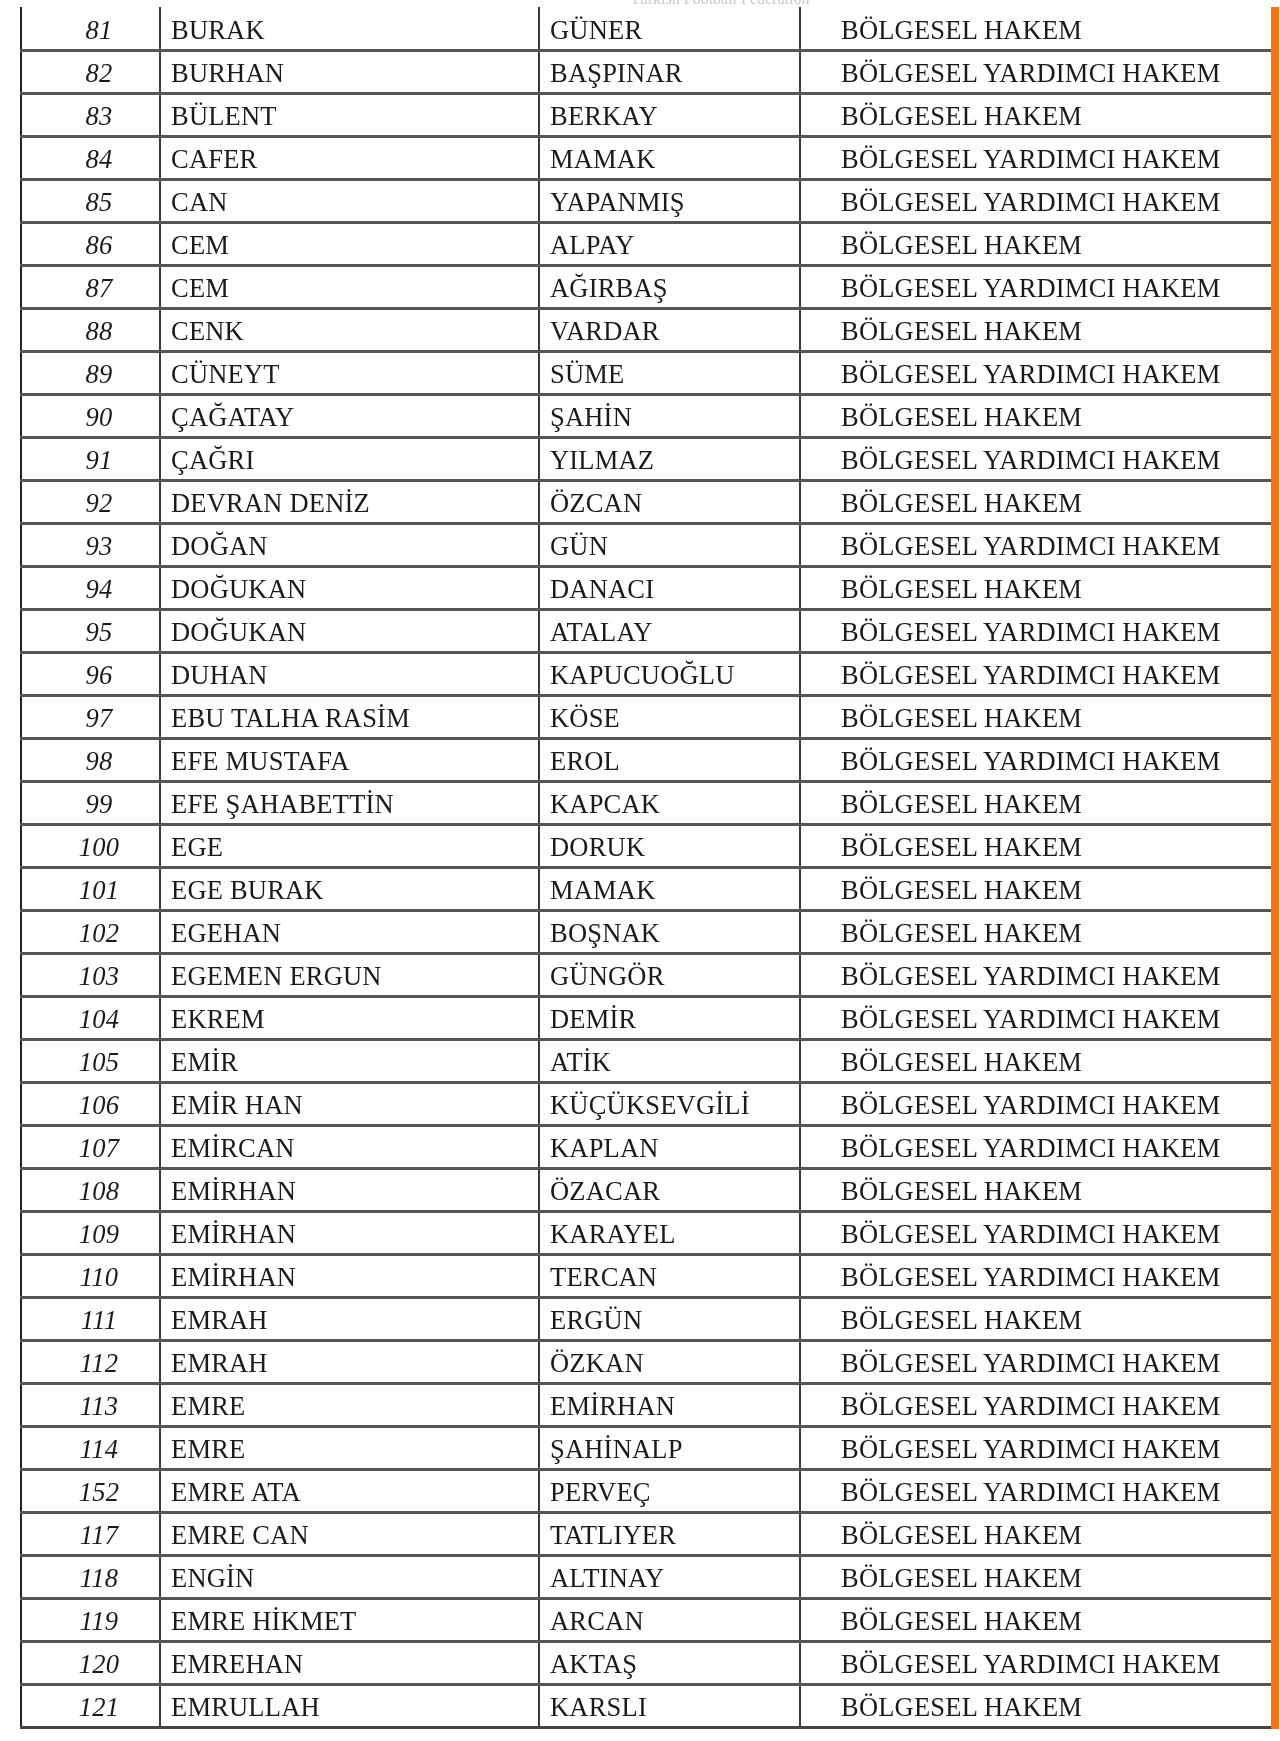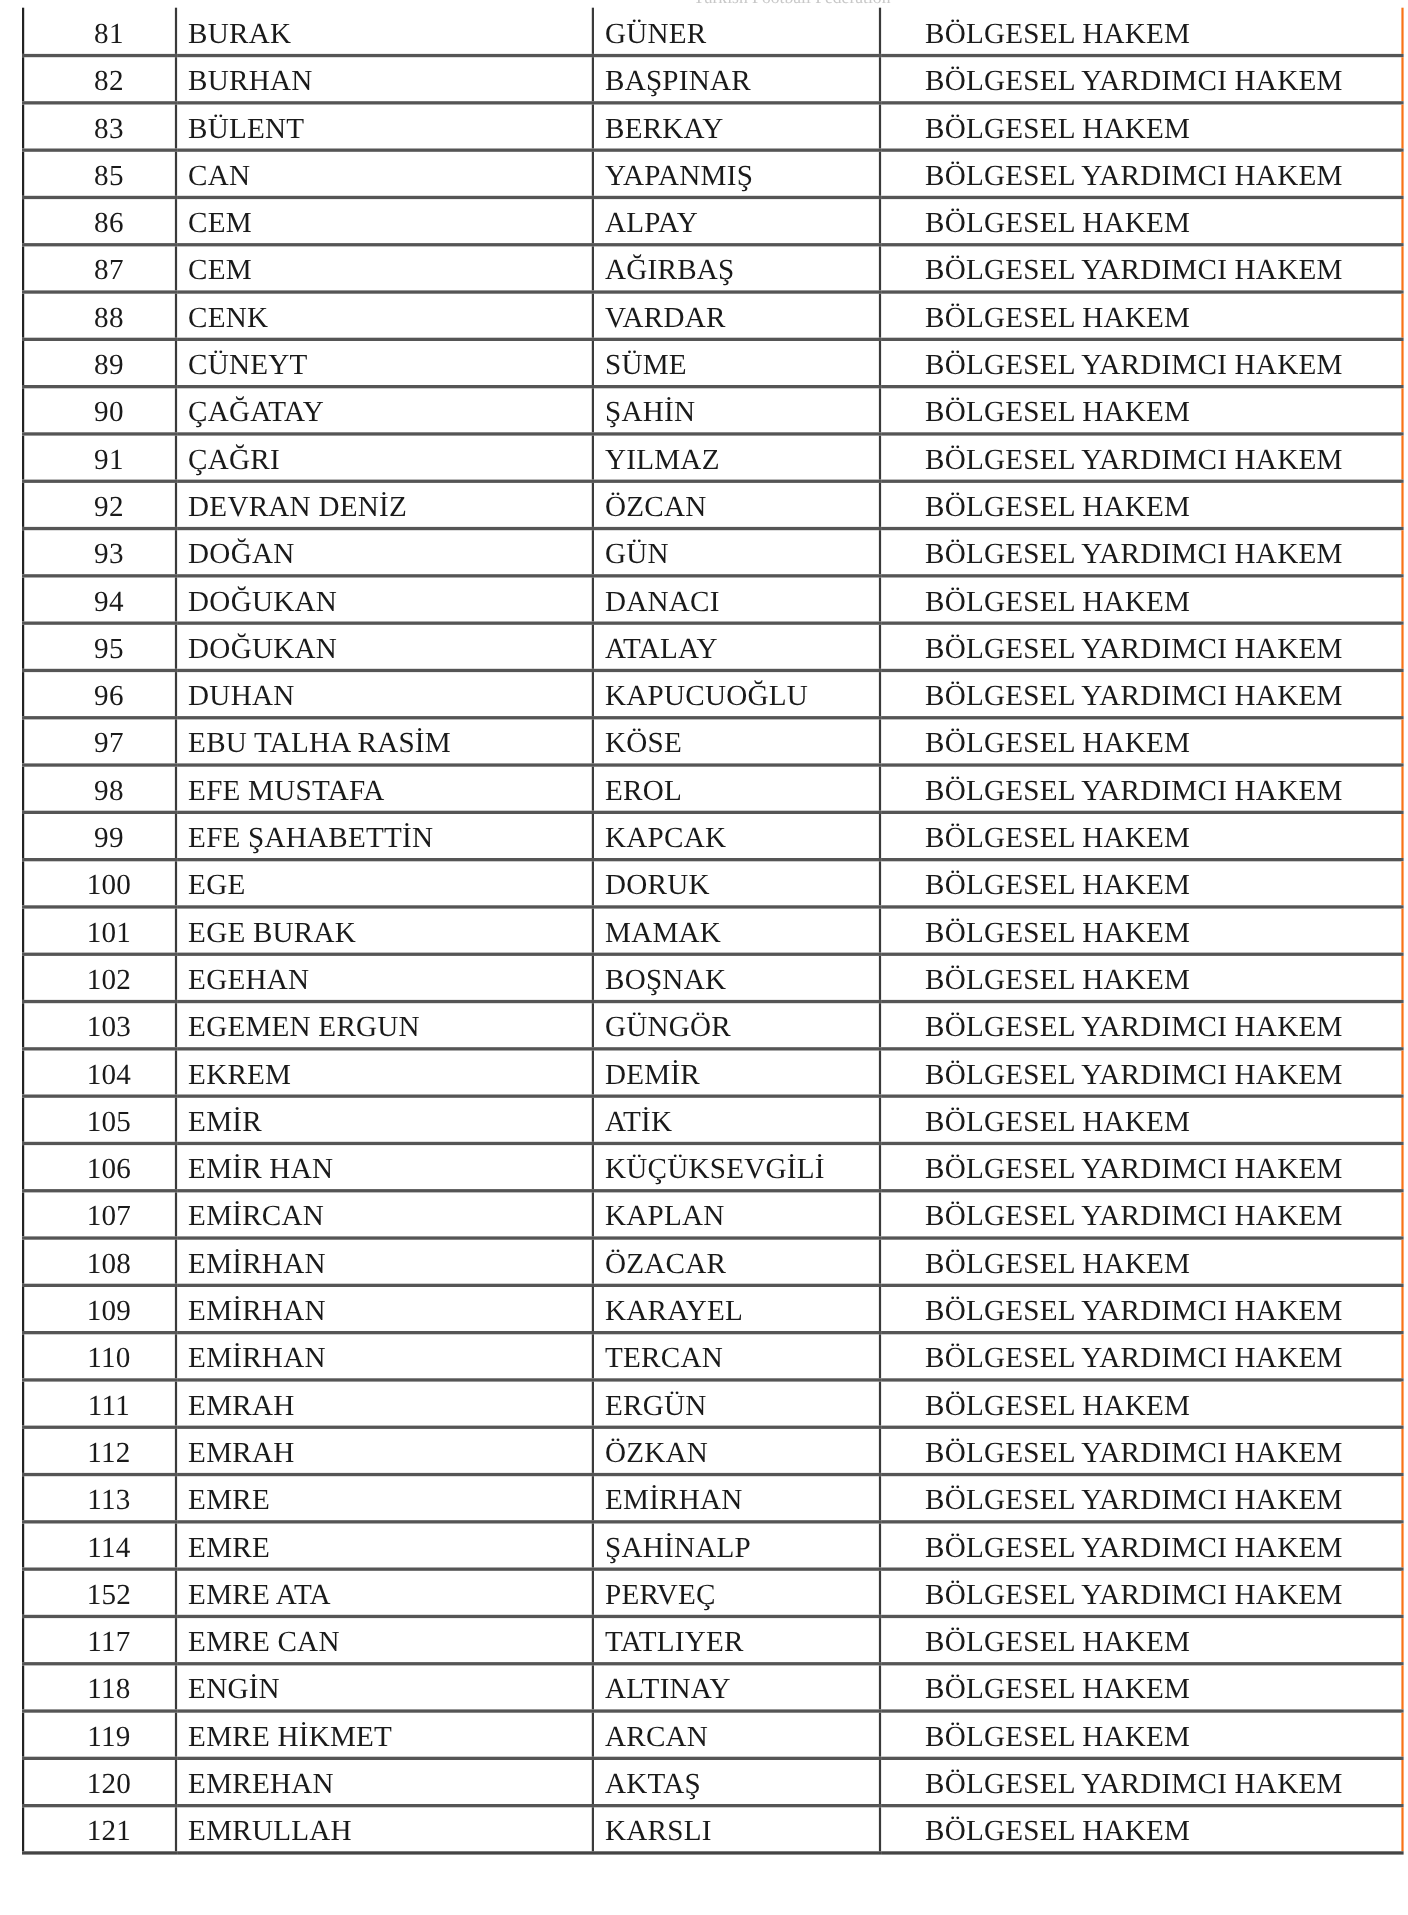--- a/index.html
+++ b/index.html
@@ -10,23 +10,23 @@
   .table-wrap { position: absolute; left: 20px; top: 7px; width: 1254px; }
   table { border-collapse: collapse; table-layout: fixed; width: 1254px; }
   col.c-no { width: 139px; }
   col.c-name { width: 379px; }
   col.c-surname { width: 261px; }
   col.c-title { width: 475px; }
   td { height: 40px; padding: 0 0 0 10px; border: 2px solid #3a3a3a; border-top: 3px solid #555;
        font-size: 26.5px; line-height: 38px; white-space: nowrap; overflow: hidden; vertical-align: bottom;
        letter-spacing: 0.2px; }
   tr:first-child td { border-top: none; height: 42px; }
-  td.no { text-align: center; padding-left: 17px; }
+  td.no { text-align: center; padding-left: 17px; font-style: italic; }
   td:first-child { border-left: 2px solid #222; }
-  td:last-child { border-right: 2px solid #f97316; padding-left: 40px; }
+  td:last-child { border-right: 8px solid #f97316; padding-left: 40px; }
   tr:last-child td { border-bottom: 3px solid #444; }
 </style>
 </head>
 <body>
 
 <div class="watermark">Turkish Football Federation</div>
 
 <div class="table-wrap">
   <table>
     <colgroup>
@@ -48,20 +48,26 @@
           <td>BAŞPINAR</td>
           <td>BÖLGESEL YARDIMCI HAKEM</td>
         </tr>
         <tr>
           <td class="no">83</td>
           <td>BÜLENT</td>
           <td>BERKAY</td>
           <td>BÖLGESEL HAKEM</td>
         </tr>
         <tr>
+          <td class="no">84</td>
+          <td>CAFER</td>
+          <td>MAMAK</td>
+          <td>BÖLGESEL YARDIMCI HAKEM</td>
+        </tr>
+        <tr>
           <td class="no">85</td>
           <td>CAN</td>
           <td>YAPANMIŞ</td>
           <td>BÖLGESEL YARDIMCI HAKEM</td>
         </tr>
         <tr>
           <td class="no">86</td>
           <td>CEM</td>
           <td>ALPAY</td>
           <td>BÖLGESEL HAKEM</td>

